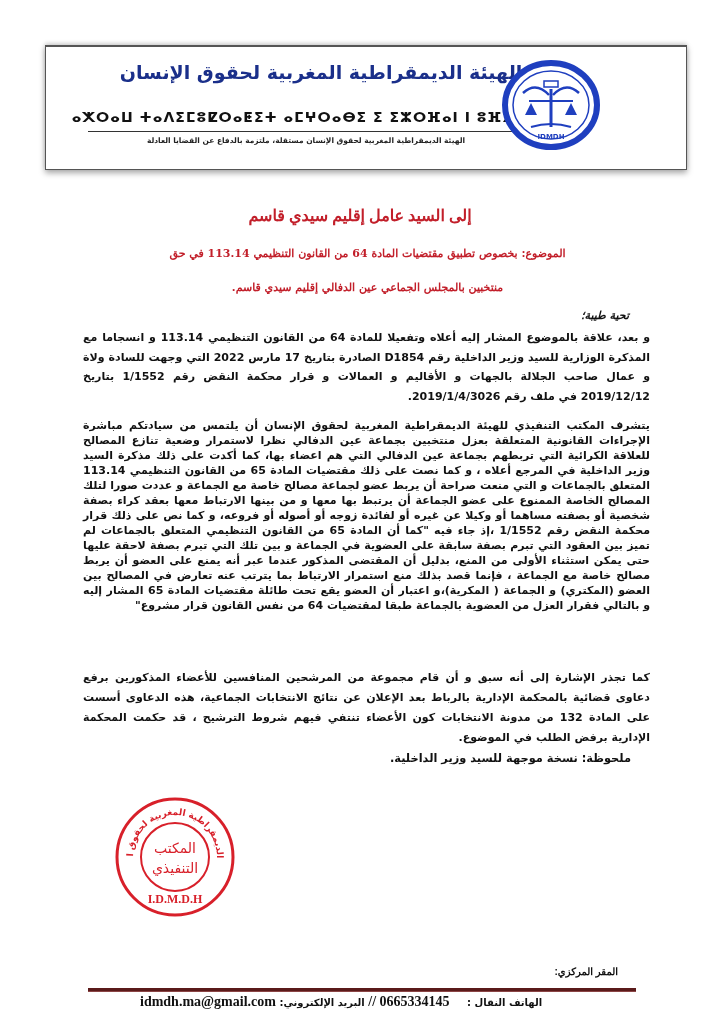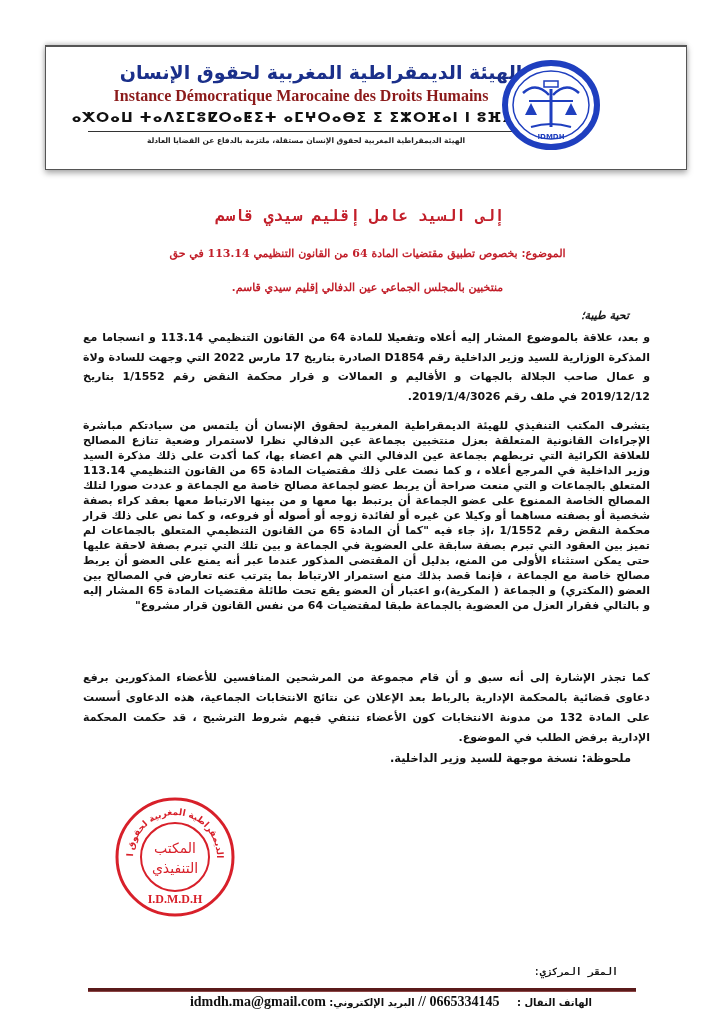--- a/index.html
+++ b/index.html
@@ -27,21 +27,21 @@
   }
   .org-rule { position: absolute; left: 42px; width: 440px; top: 84px; border-top: 1px solid #333; }
   .org-tag {
     position: absolute; left: 40px; width: 440px; top: 89px; text-align: center; direction: rtl;
     font-size: 7.5px; color: #222; font-weight: bold;
   }
   .logo { position: absolute; left: 455px; top: 8px; width: 100px; height: 100px; }
 
   .addressee {
     position: absolute; left: 80px; width: 560px; top: 206px; text-align: center; direction: rtl;
-    color: #c21f2a; font-weight: bold; font-size: 16px; font-family: Liberation Mono, monospace;
+    color: #c21f2a; font-weight: bold; font-size: 16px; font-family: Liberation Serif, serif;
   }
   .subject {
     position: absolute; left: 90px; width: 555px; top: 237px; text-align: center; direction: rtl;
     color: #c21f2a; font-weight: bold; font-size: 11px; line-height: 34px; font-family: "DejaVu Serif", serif;
   }
   .body-text {
     position: absolute; left: 83px; width: 567px; direction: rtl; text-align: justify;
     font-size: 11px; font-weight: bold; color: #111; line-height: 19.6px;
     font-family: "DejaVu Sans", sans-serif;
   }
@@ -49,34 +49,33 @@
   .p1 { top: 328px; }
   .p2 { top: 418px; line-height: 15px; }
   .p3 { top: 668px; line-height: 20px; }
   .note { position: absolute; right: 90px; top: 751px; direction: rtl; font-size: 11.4px; font-weight: bold; }
   .stamp { position: absolute; left: 113px; top: 795px; width: 124px; height: 124px; }
 
   .footer-addr {
     position: absolute; left: 88px; width: 530px; top: 963px; direction: ltr;
     font-family: "Liberation Serif", serif; font-weight: bold; font-size: 17px; color: #111;
   }
-  .footer-addr-label { position: absolute; right: 0; top: 3px; direction: rtl; font-family: Liberation Mono, monospace; font-size: 10px; }
+  .footer-addr-label { position: absolute; right: 0; top: 3px; direction: rtl; font-family: Liberation Sans, sans-serif; font-size: 10px; }
   .footer-rule { position: absolute; left: 88px; width: 548px; top: 988px; height: 3px; background: #5a1a1a; border-bottom: 1px solid #8b4545; }
   .footer-contact {
-    position: absolute; left: 152px; width: 440px; top: 994px; direction: ltr; text-align: right;
+    position: absolute; left: 140px; width: 440px; top: 994px; direction: ltr; text-align: left;
     font-family: "Liberation Serif", serif; font-weight: bold; font-size: 14px; color: #111;
   }
   .footer-contact .ar { font-family: "DejaVu Sans", sans-serif; font-size: 10px; direction: rtl; unicode-bidi: isolate; }
 </style>
 </head>
 <body>
 
 <div class="header-box">
   <div class="org-ar">الهيئة الديمقراطية المغربية لحقوق الإنسان</div>
-  <div class="org-fr">Instance Démocratique Marocaine des Droits Humains</div>
   <div class="org-tz">ⴰⵅⵔⴰⵡ ⵜⴰⴷⵉⵎⵓⵇⵔⴰⵟⵉⵜ ⴰⵎⵖⵔⴰⴱⵉ ⵉ ⵉⵣⵔⴼⴰⵏ ⵏ ⵓⴼⴳⴰⵏ</div>
   <div class="org-rule"></div>
   <div class="org-tag">الهيئة الديمقراطية المغربية لحقوق الإنسان مستقلة، ملتزمة بالدفاع عن القضايا العادلة</div>
   <svg class="logo" viewBox="0 0 100 100">
     <ellipse cx="50" cy="50" rx="46" ry="42" fill="#fff" stroke="#1f3fbf" stroke-width="6"></ellipse>
     <ellipse cx="50" cy="50" rx="38" ry="34" fill="none" stroke="#1f3fbf" stroke-width="1.5"></ellipse>
     <path d="M22 38 Q35 26 48 40 M78 38 Q65 26 52 40" stroke="#1f3fbf" stroke-width="2.5" fill="none"></path>
     <rect x="43" y="26" width="14" height="6" fill="none" stroke="#1f3fbf" stroke-width="1.5"></rect>
     <line x1="50" y1="34" x2="50" y2="72" stroke="#1f3fbf" stroke-width="3"></line>
     <line x1="28" y1="46" x2="72" y2="46" stroke="#1f3fbf" stroke-width="2"></line>

